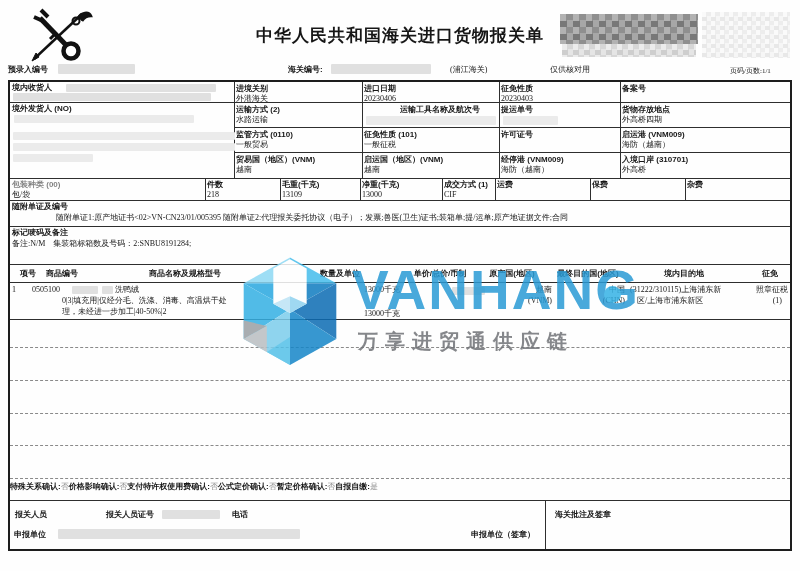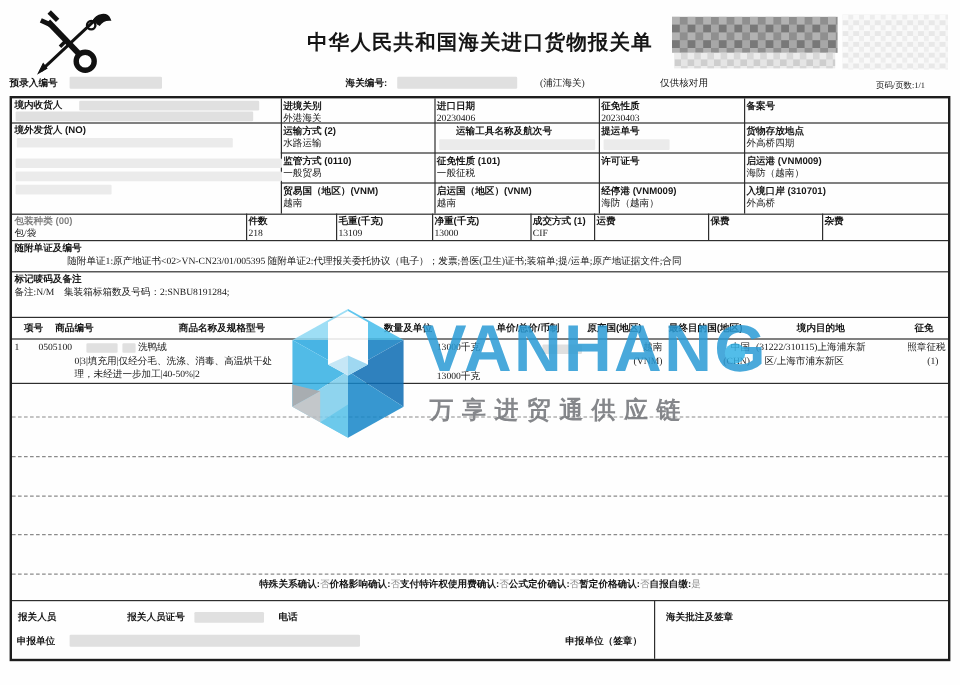--- a/index.html
+++ b/index.html
@@ -16,21 +16,21 @@
   .vl{position:absolute;width:1px;background:#2e2e2e;}
   .cell{position:absolute;}
   .cell .lbl{display:block;text-align:right;}
   .cell .val{display:block;}
   .blur{position:absolute;background:#e0e0e0;border-radius:1px;}
   .blur.soft{background:#ebebeb;}
   .mosaic{position:absolute;background-image:conic-gradient(#8f8f8f 25%,#a7a7a7 0 50%,#787878 0 75%,#b2b2b2 0);background-size:13px 13px;}
   .mosaic.light{background-image:conic-gradient(#d7d7d7 25%,#e5e5e5 0 50%,#cecece 0 75%,#ececec 0);background-size:11px 11px;}
   .mosaic.faint{background-image:conic-gradient(#ededed 25%,#f6f6f6 0 50%,#e8e8e8 0 75%,#fafafa 0);background-size:9px 9px;}
   .thead{position:absolute;font-family:"Liberation Sans","DejaVu Sans",sans-serif;font-weight:bold;font-size:8px;line-height:10px;text-align:center;}
-  .conf-row{position:absolute;left:0;top:399px;width:780px;display:flex;justify-content:center;font-size:8px;}
+  .conf-row{position:absolute;left:0;top:399px;width:780px;display:flex;justify-content:flex-start;font-size:8px;}
   .conf-val{color:#8d8d8d;}
   .wm{position:absolute;left:0;top:0;width:800px;height:571px;pointer-events:none;opacity:.85;}
   .wm-brand{position:absolute;left:352px;top:258px;font-family:"Liberation Sans","DejaVu Sans",sans-serif;font-weight:bold;font-size:55px;letter-spacing:2px;color:#2a9bd5;}
   .wm-slogan{position:absolute;left:358px;top:328px;font-family:"Liberation Sans","DejaVu Sans",sans-serif;font-weight:bold;font-size:20px;letter-spacing:7px;color:#717377;}
   .wm-dot{position:absolute;left:604px;top:286px;width:17px;height:17px;border-radius:50%;background:#35b2e6;}
   .r{text-align:right;}
   .faded{opacity:.55;}
 </style>
 </head>
 <body>
@@ -103,21 +103,21 @@
     </div>
     <div class="cell" style="left:226px;top:73px;">
       <span class="lbl">贸易国（地区）(VNM)</span>
       <span class="val">越南</span>
     </div>
 
     <div class="cell" style="left:354px;top:2px;">
       <span class="lbl">进口日期</span>
       <span class="val">20230406</span>
     </div>
-    <div class="cell" style="left:354px;top:23px;padding-left:16px;">
+    <div class="cell" style="left:374px;top:23px;padding-left:16px;">
       <span class="lbl">运输工具名称及航次号</span>
     </div>
     <div class="blur soft" style="left:356px;top:34px;width:130px;height:9px;"></div>
     <div class="cell" style="left:354px;top:48px;">
       <span class="lbl">征免性质 (101)</span>
       <span class="val">一般征税</span>
     </div>
     <div class="cell" style="left:354px;top:73px;">
       <span class="lbl">启运国（地区）(VNM)</span>
       <span class="val">越南</span>

